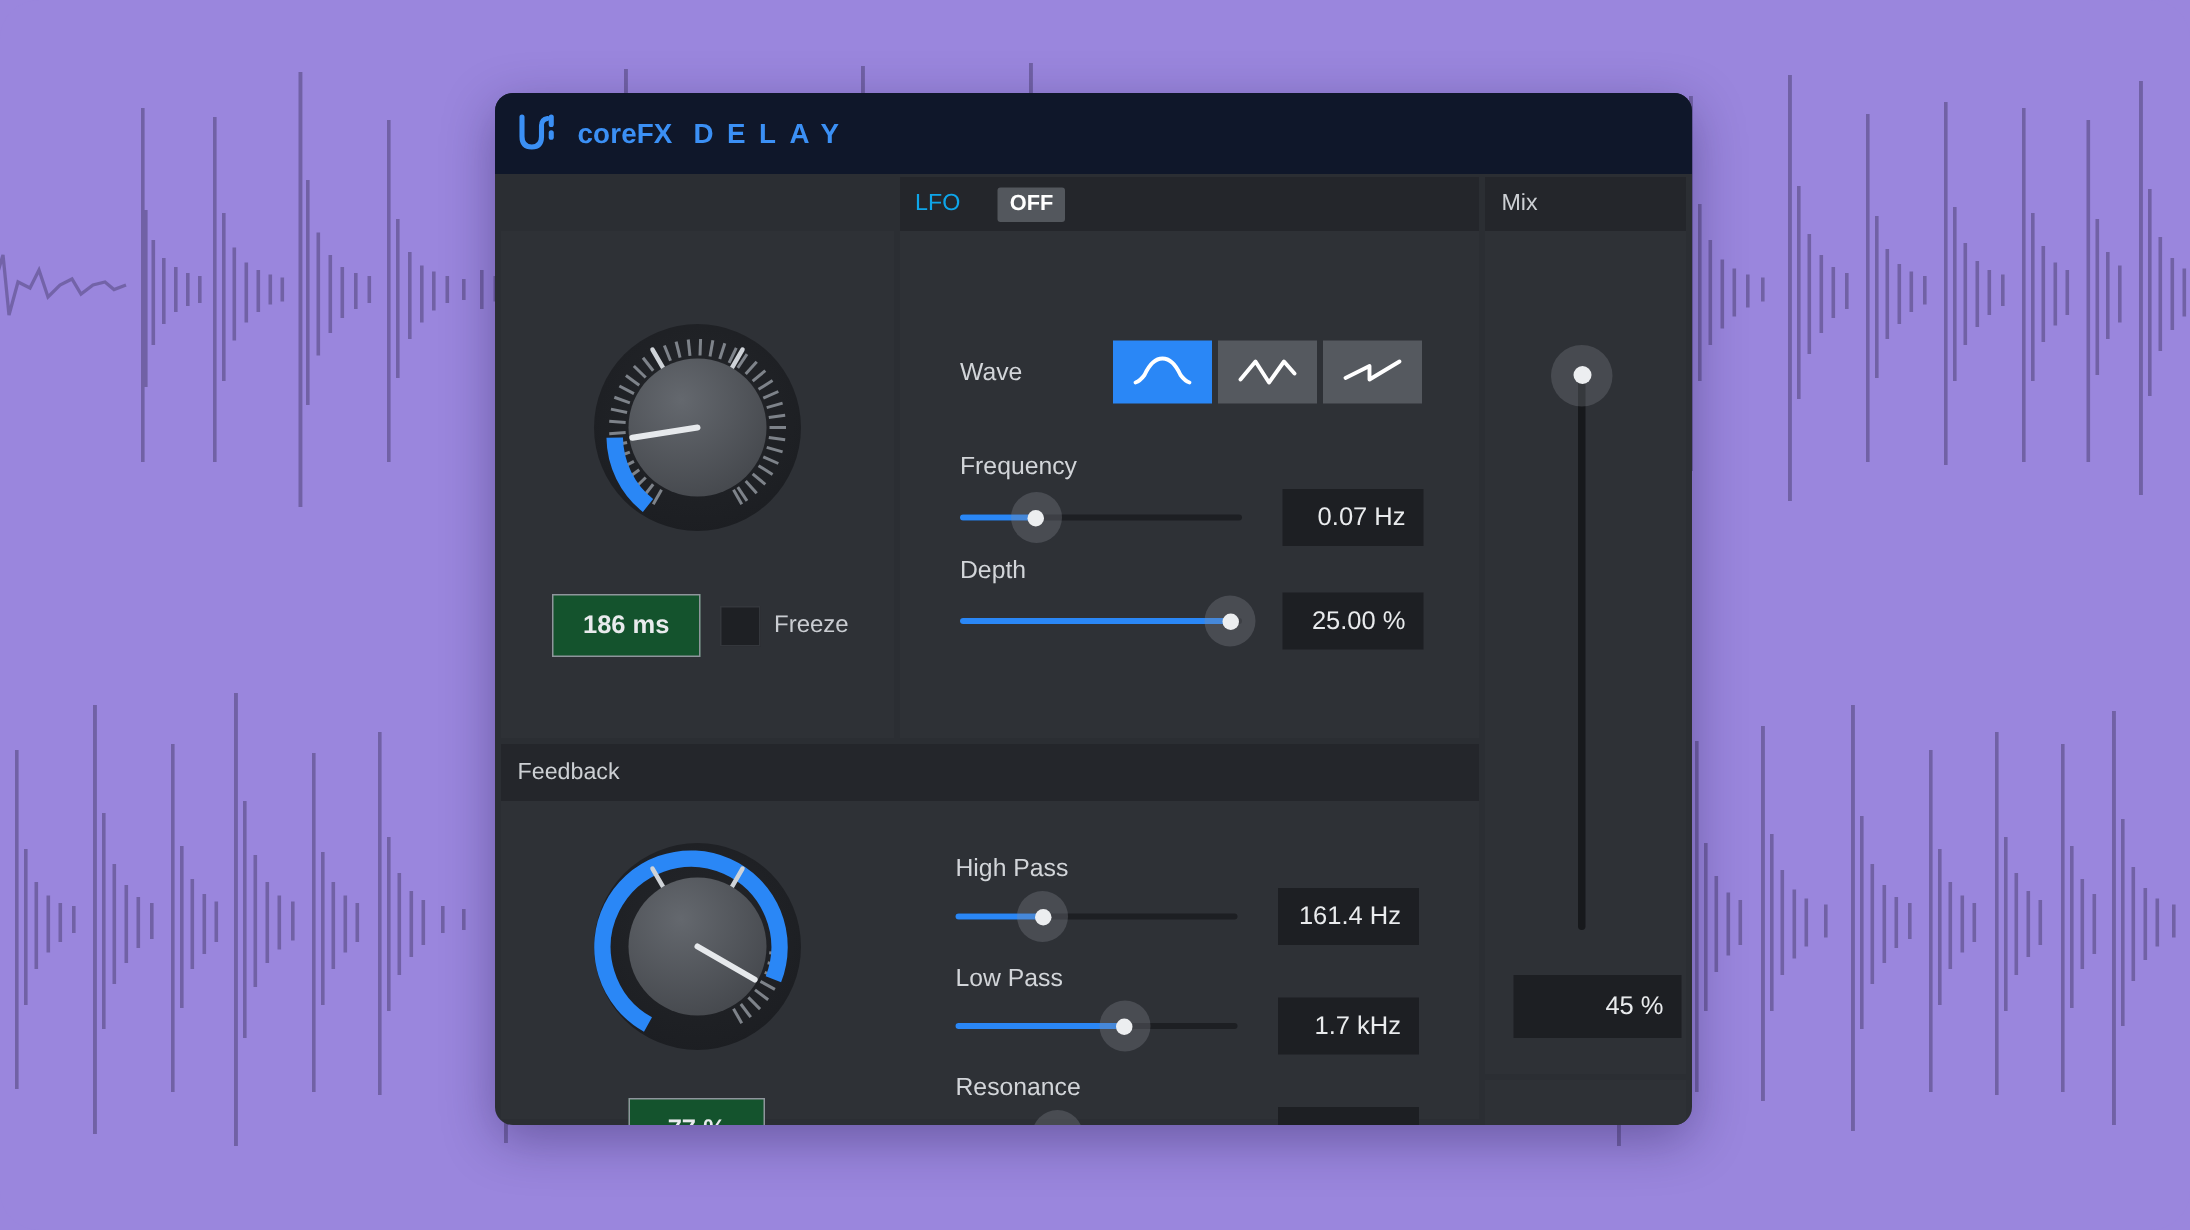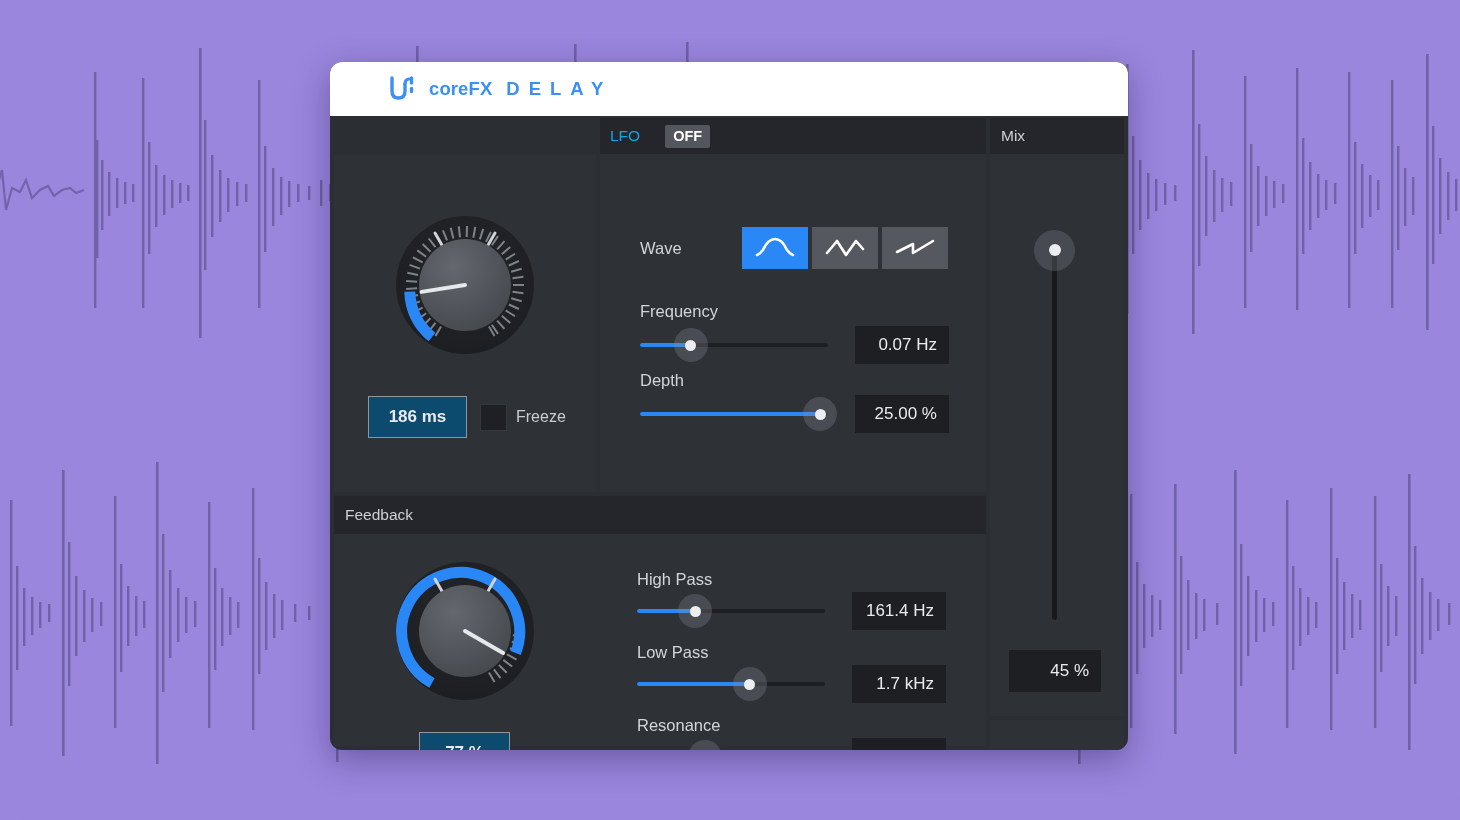--- a/index.html
+++ b/index.html
@@ -47,24 +47,23 @@
     border-radius: 12px;
     overflow: hidden;
     box-shadow: 0 10px 34px rgba(30,18,70,0.38);
   }
 
   
   #titlebar {
     position: absolute;
     left: 0; top: 0;
     width: 798px; height: 54px;
-    background: #ffffff;
+    background: #0f172a;
     display: flex;
     align-items: center;
-    padding-left: 44px;
   }
   #brand {
     display: flex;
     align-items: center;
     padding-left: 14px;
     height: 54px;
   }
   #logo-icon { width: 30px; height: 28px; margin-right: 11px; }
   #brand-core {
     color: #3b90f5;
@@ -135,21 +134,21 @@
   }
 
   
   #delay-header { left: 4px; top: 56px; width: 262px; height: 36px; }
   #delay-panel  { left: 4px; top: 92px; width: 262px; height: 338px; }
 
   .knob-wrap { position: absolute; }
 
   .valuebox-outline {
     position: absolute;
-    background: #0c4a6e;
+    background: #14532d;
     border: 1px solid #8f959c;
     color: #e9ebed;
     font-size: 17px;
     font-weight: bold;
     display: flex;
     align-items: center;
     justify-content: center;
     box-sizing: border-box;
     cursor: text;
   }
@@ -751,21 +750,21 @@
     <div class="sec-header" id="mix-header">
       <span>Mix</span>
     </div>
     <div class="panel" id="mix-panel"></div>
     <div id="vslider">
       <div class="vtrack-bg"></div>
       <div class="vtrack-fill"></div>
       <div class="vhalo"></div>
       <div class="vthumb"></div>
     </div>
-    <div class="valuebox-flat" style="left:679px; top:588px; width:92px; height:42px;">45 %</div>
+    <div class="valuebox-flat" style="left:679px; top:588px; width:112px; height:42px;">45 %</div>
 
     <div class="panel" id="bypass-panel">
       
       
     </div>
 
   </div>
 </div>
 
 </body></html>

